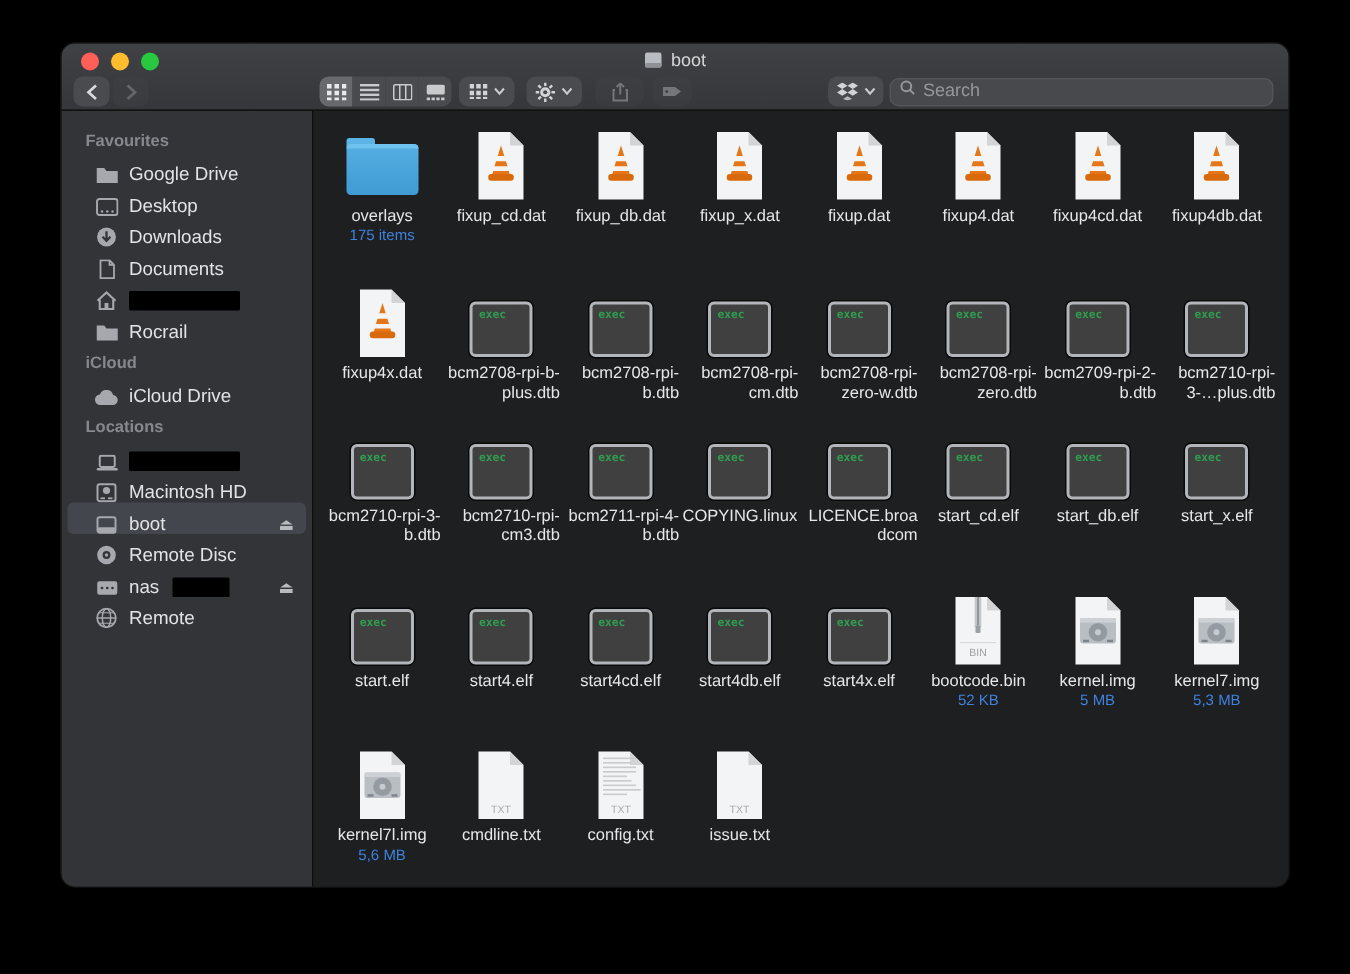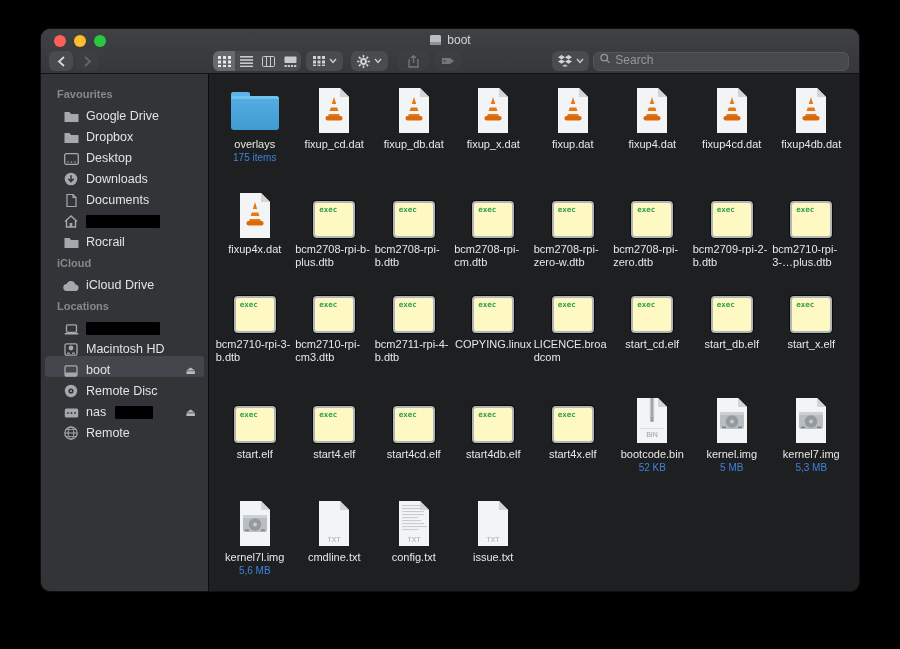--- a/index.html
+++ b/index.html
@@ -48,34 +48,34 @@
     font-size:12.5px; }
   .side-item.sel { background:#44464d; }
   .side-item .sicon { width:16px; display:flex; justify-content:center;
     flex-shrink:0; }
   .redact { background:#000; height:13px; border-radius:1px; display:inline-block; }
   .eject { margin-left:auto; color:#b9babd; font-size:11px; }
 
   .content { flex:1; padding:11px 0 0 6px; background:#1e1f21; overflow:hidden; }
   .grid-row { display:flex; }
   .file { width:79.5px; display:flex; flex-direction:column; align-items:center;
-    text-align:left; }
+    text-align:right; }
   .icon-box { height:50px; display:flex; align-items:center; justify-content:center; }
   .fname { margin-top:3px; font-size:11px; line-height:13px; color:#e6e7e9;
     max-width:78px; word-wrap:break-word; }
   .finfo { font-size:10px; line-height:13px; color:#3f82de; }
 
   
   .folder-big { position:relative; width:48px; height:34px; margin-top:6px;
     background:linear-gradient(#55aee2,#3f9bd3); border-radius:3px; }
   .folder-big::before { content:""; position:absolute; top:-4px; left:0;
     width:19px; height:6px; background:#5cb4e6; border-radius:2px 2px 0 0; }
   .folder-big::after { content:""; position:absolute; top:0; left:0; right:0;
     height:3px; background:#6fc2ee; border-radius:3px 3px 0 0; }
-  .execicon { position:relative; width:42px; height:37px; background:#fef9c3;
+  .execicon { position:relative; width:42px; height:37px; background:#404040;
     border:2.5px solid #b2b6ba; border-radius:4px; box-shadow:0 0 0 1px #0a0a0a;
     margin-top:8px; }
   .execicon .etext { position:absolute; top:2px; left:4px; font-size:7.5px;
     font-weight:bold; color:#2e9e4f; font-family:"DejaVu Sans Mono", monospace; }
 </style>
 </head>
 <body>
 
 <div class="window">
   <div class="header">
@@ -234,28 +234,20 @@
           <span class="sicon">
             <svg width="15" height="12" viewBox="0 0 15 12">
               <path d="M0.5 1 h5 l1.5 2 h7.5 v8 h-14 z" fill="#a6a8ad"></path>
             </svg>
           </span>
           <span>Google Drive</span>
         </div>
         <div class="side-item">
           <span class="sicon">
             <svg width="15" height="12" viewBox="0 0 15 12">
-              <path d="M0.5 1 h5 l1.5 2 h7.5 v8 h-14 z" fill="#a6a8ad"></path>
-            </svg>
-          </span>
-          <span>Dropbox</span>
-        </div>
-        <div class="side-item">
-          <span class="sicon">
-            <svg width="15" height="12" viewBox="0 0 15 12">
               <rect x="0.7" y="0.7" width="13.6" height="10.6" rx="1.5" fill="none" stroke="#a6a8ad" stroke-width="1.3"></rect>
               <circle cx="4" cy="9" r="0.8" fill="#a6a8ad"></circle>
               <circle cx="7.5" cy="9" r="0.8" fill="#a6a8ad"></circle>
               <circle cx="11" cy="9" r="0.8" fill="#a6a8ad"></circle>
             </svg>
           </span>
           <span>Desktop</span>
         </div>
         <div class="side-item">
           <span class="sicon">

